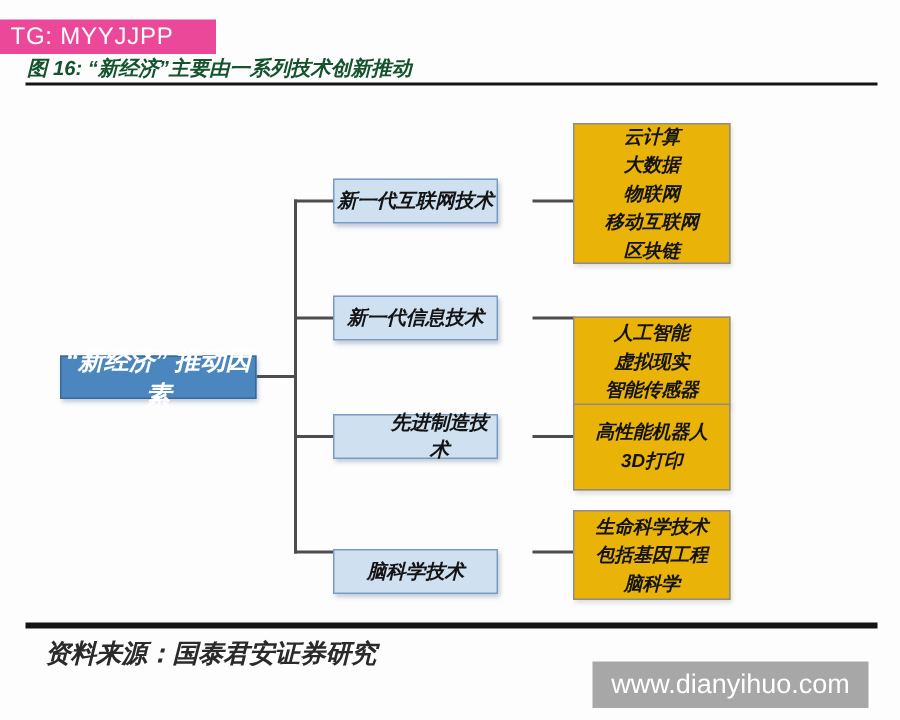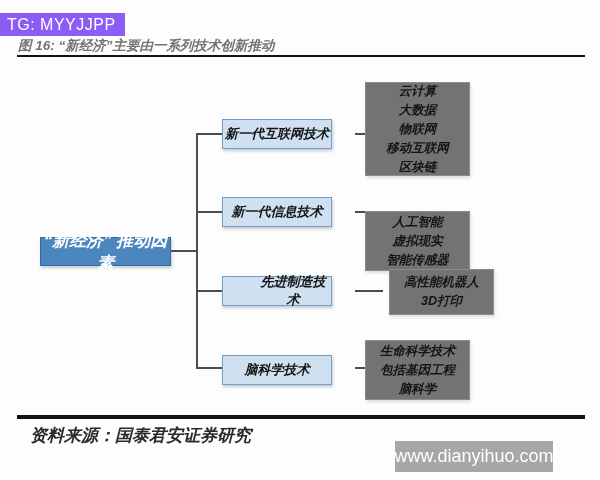--- a/index.html
+++ b/index.html
@@ -6,30 +6,30 @@
   body {
     width: 600px; height: 480px;
     background: #fdfdfd;
     position: relative;
     overflow: hidden;
     font-family: "Liberation Sans", sans-serif;
   }
   
   .tg-banner {
     position: absolute; left: 0; top: 13px;
-    width: 125px; height: 23px;
-    background: #8b5cf6; color: #ffffff;
+    width: 144px; height: 23px;
+    background: #ec4899; color: #ffffff;
     font-size: 16px; line-height: 23px;
     padding-left: 7px; box-sizing: border-box;
     letter-spacing: 0.5px;
   }
   
   .fig-title {
     position: absolute; left: 18px; top: 37px;
-    font-size: 13.5px; font-weight: bold; color: #737373;
+    font-size: 13.5px; font-weight: bold; color: #14532d;
     font-style: italic;
     white-space: nowrap;
   }
   .rule { position: absolute; background: #141414; }
   .rule-top { left: 17px; top: 55px; width: 568px; height: 2px; }
   .rule-bottom { left: 17px; top: 415px; width: 568px; height: 4px; }
   
   .h-line { position: absolute; height: 2px; background: #4d4d4d; }
   .v-line { position: absolute; width: 2px; background: #4d4d4d; }
   
@@ -44,44 +44,44 @@
     color: #ffffff; font-size: 17px;
     box-shadow: 1px 2px 3px rgba(90,110,140,0.35);
   }
   .branch {
     left: 222px; width: 110px; height: 30px;
     background: #cfe0f1; border: 1px solid #7a9cc4;
     color: #141414; font-size: 13px;
     box-shadow: 1px 2px 3px rgba(90,110,140,0.35);
   }
   .leaf {
-    left: 365px; width: 105px;
-    background: #737373; border: 1px solid #8c8c8c;
+    left: 382px; width: 105px;
+    background: #eab308; border: 1px solid #8c8c8c;
     color: #141414; font-size: 12.5px;
     box-shadow: 1px 2px 3px rgba(120,130,140,0.25);
   }
   .leaf .lines { white-space: pre-line; line-height: 19px; }
   .leaf-1 { top: 82px;  height: 94px; }
   .leaf-2 { top: 183px; height: 60px; margin-top: 28px; }
-  .leaf-3 { top: 269px; height: 46px; margin-left: 24px; }
+  .leaf-3 { top: 269px; height: 58px; }
   .leaf-4 { top: 340px; height: 60px; font-family: Liberation Serif, serif; }
   .branch-1 { top: 119px; }
   .branch-2 { top: 197px; }
   .branch-3 { top: 276px; padding-left: 32px; }
-  .branch-4 { top: 355px; }
+  .branch-4 { top: 366px; }
   
   .source-note {
     position: absolute; left: 30px; top: 424px;
     font-size: 17px; font-style: italic; font-weight: 600;
     color: #2a2a2a; white-space: nowrap;
   }
   
   .watermark {
     position: absolute; left: 395px; top: 441px;
-    width: 158px; height: 31px;
+    width: 184px; height: 31px;
     background: #a7a7a7; color: #ffffff;
     font-size: 18px;
     display: flex; align-items: center; justify-content: center;
   }
 </style>
 </head>
 <body>
 
 <div class="tg-banner">TG: MYYJJPP</div>
 

